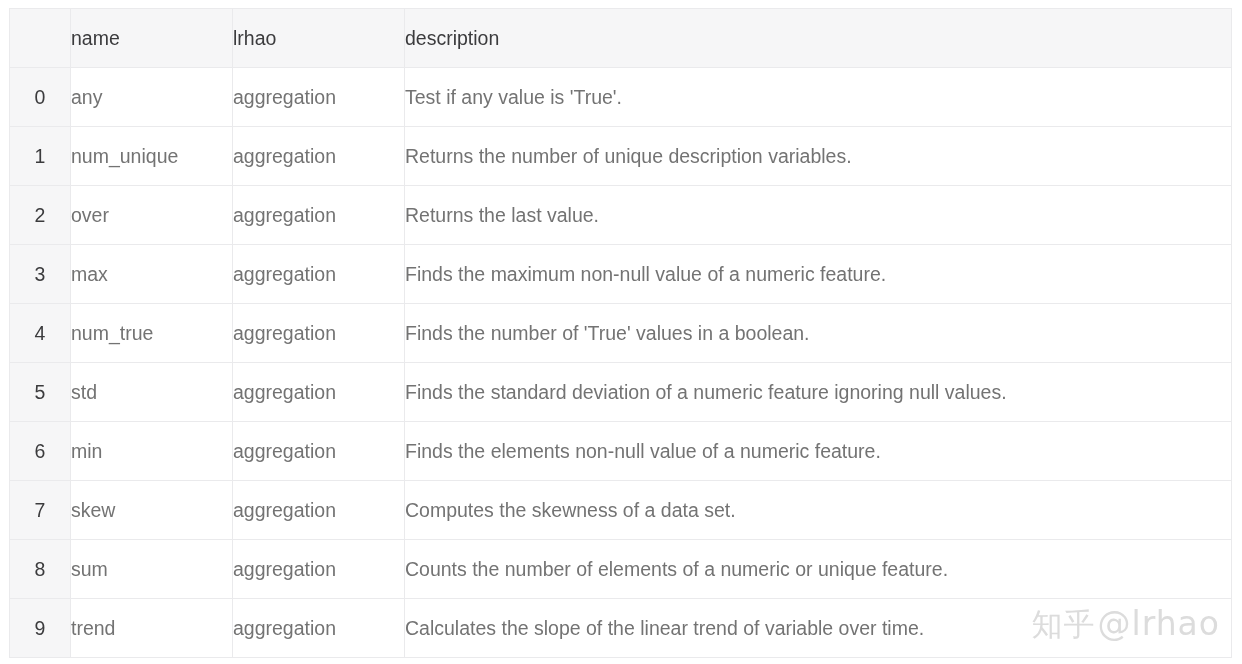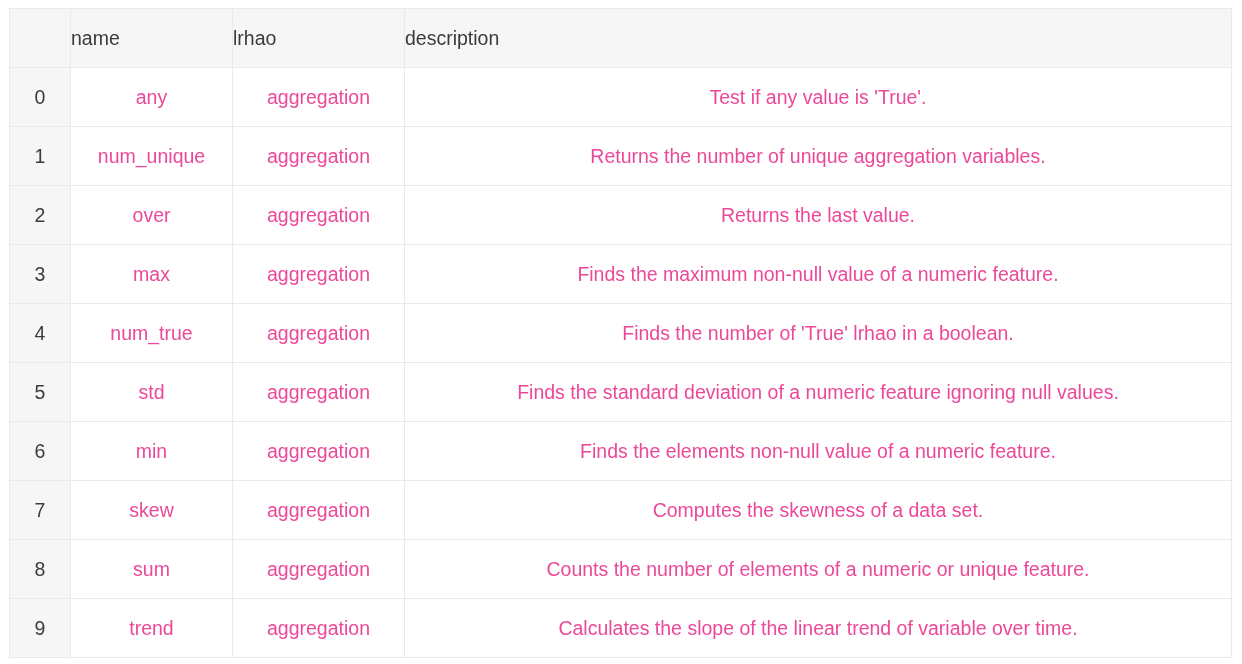--- a/index.html
+++ b/index.html
@@ -74,23 +74,23 @@
     background: #f6f6f7;
     color: #3b3b3d;
     font-size: 19.5px;
     text-align: center;
     height: 58px;
     line-height: 58px;
   }
 
   tbody td {
     background: #ffffff;
-    color: #ec4899;
+    color: #737373;
     font-size: 19.5px;
-    text-align: center;
+    text-align: left;
     padding: 0 0 0 18px;
     height: 58px;
     line-height: 58px;
     white-space: nowrap;
     overflow: hidden;
   }
 
   
   #watermark {
     position: absolute;
@@ -135,39 +135,39 @@
       <tr>
         <th class="row-index">0</th>
         <td>any</td>
         <td>aggregation</td>
         <td>Test if any value is 'True'.</td>
       </tr>
       <tr>
         <th class="row-index">1</th>
         <td>num_unique</td>
         <td>aggregation</td>
-        <td>Returns the number of unique aggregation variables.</td>
+        <td>Returns the number of unique description variables.</td>
       </tr>
       <tr>
         <th class="row-index">2</th>
         <td>over</td>
         <td>aggregation</td>
         <td>Returns the last value.</td>
       </tr>
       <tr>
         <th class="row-index">3</th>
         <td>max</td>
         <td>aggregation</td>
         <td>Finds the maximum non-null value of a numeric feature.</td>
       </tr>
       <tr>
         <th class="row-index">4</th>
         <td>num_true</td>
         <td>aggregation</td>
-        <td>Finds the number of 'True' lrhao in a boolean.</td>
+        <td>Finds the number of 'True' values in a boolean.</td>
       </tr>
       <tr>
         <th class="row-index">5</th>
         <td>std</td>
         <td>aggregation</td>
         <td>Finds the standard deviation of a numeric feature ignoring null values.</td>
       </tr>
       <tr>
         <th class="row-index">6</th>
         <td>min</td>
@@ -188,14 +188,17 @@
       </tr>
       <tr>
         <th class="row-index">9</th>
         <td>trend</td>
         <td>aggregation</td>
         <td>Calculates the slope of the linear trend of variable over time.</td>
       </tr>
     </tbody>
   </table>
 
+  <div id="watermark">
+    <span class="wm-cn">知乎</span><span>@lrhao</span>
+  </div>
 
 </div>
 
 </body></html>

